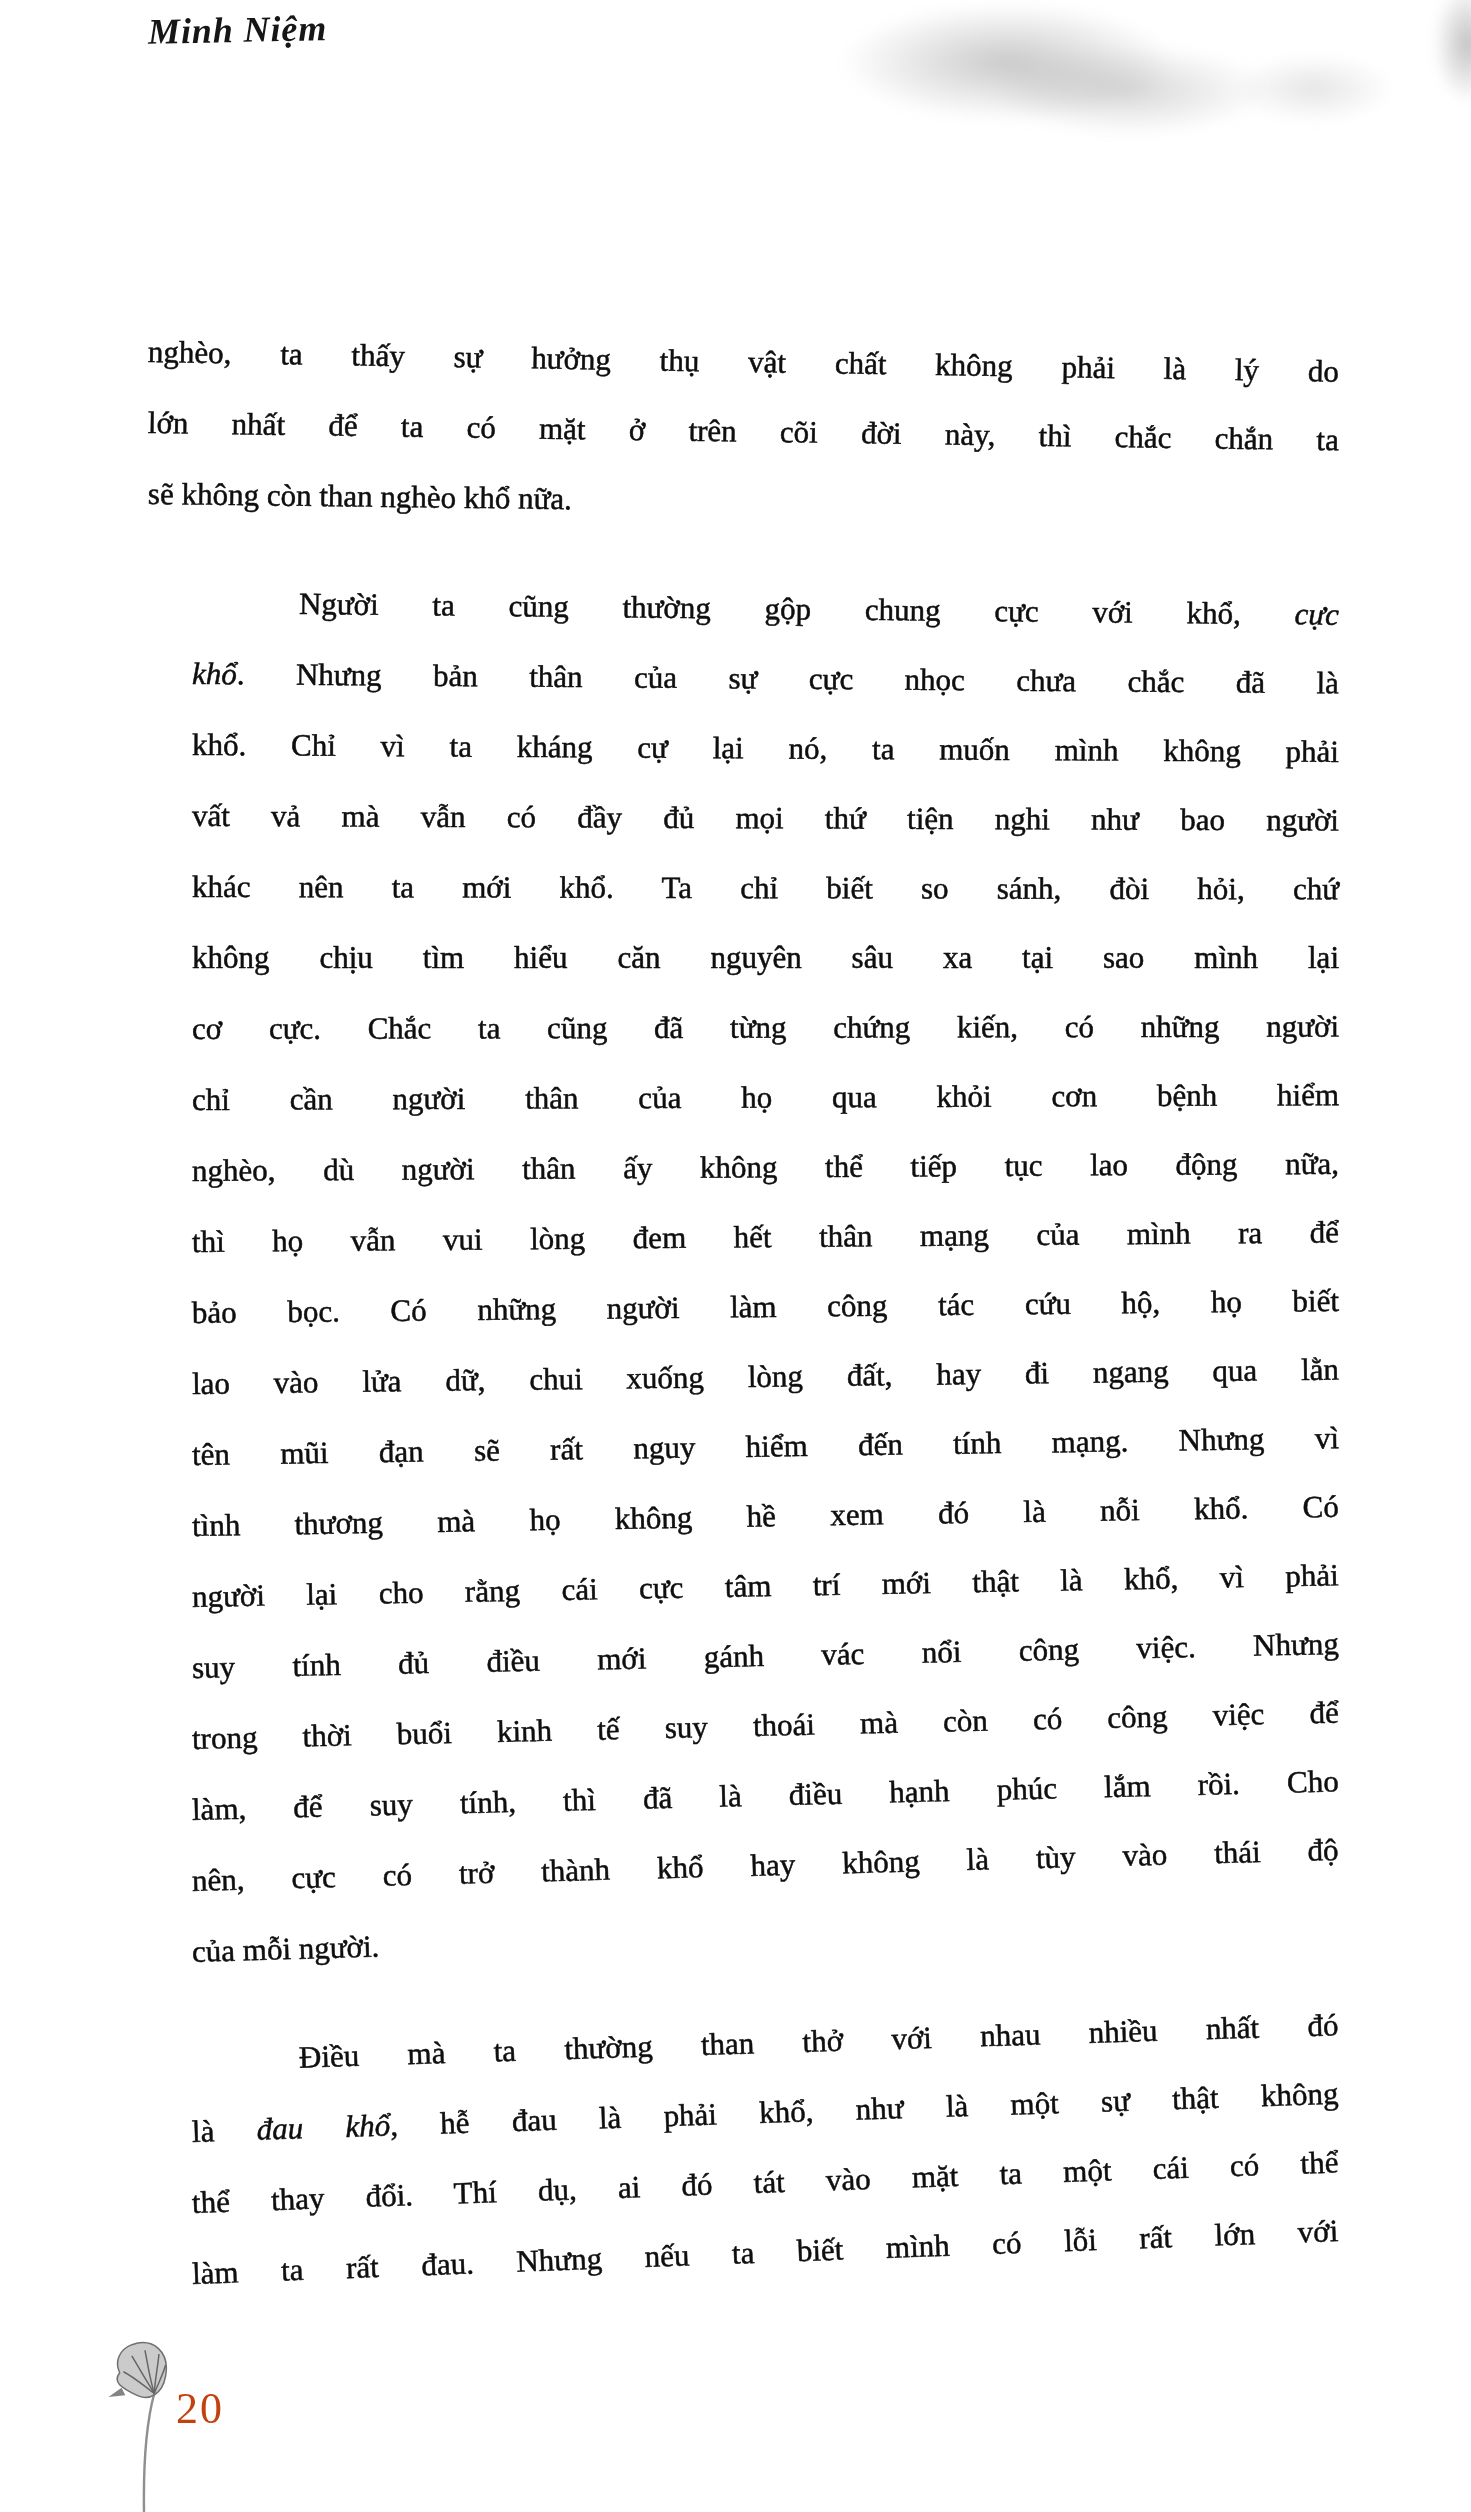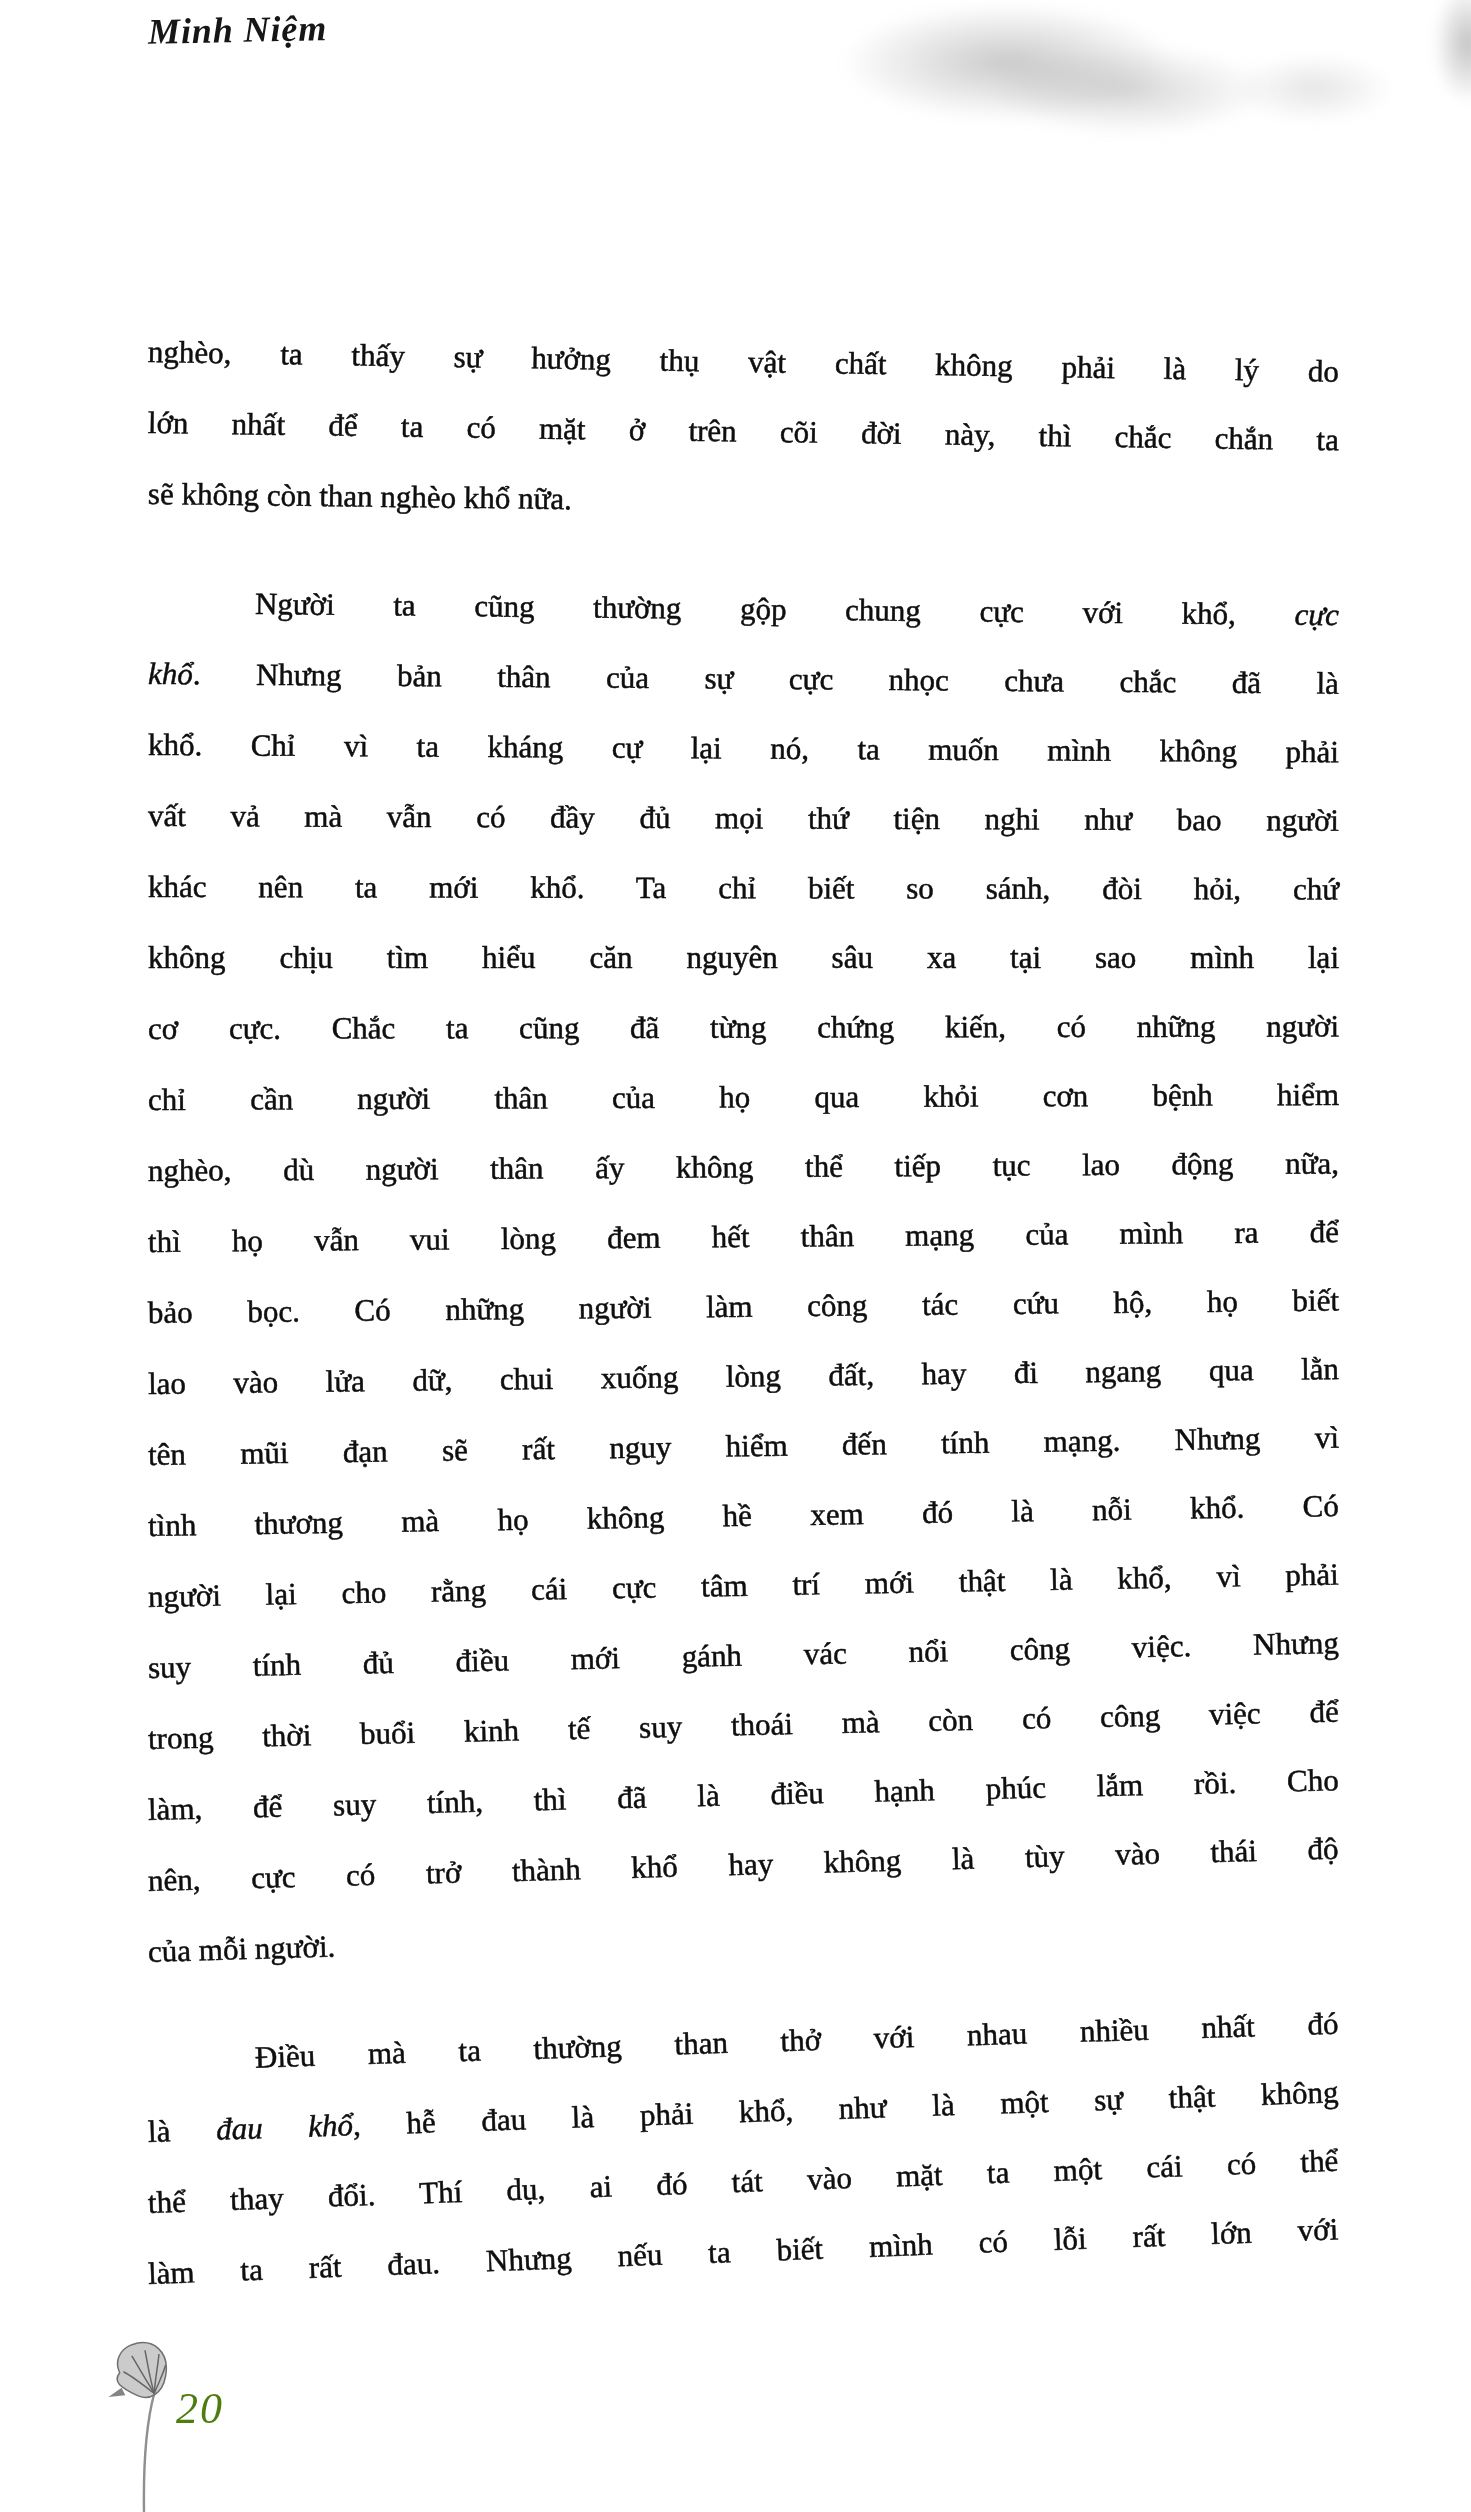--- a/index.html
+++ b/index.html
@@ -41,36 +41,36 @@
     filter:blur(5.6px);
   }
 
   
   .text-block{
     position:absolute;left:148px;top:316px;width:1191px;
     font-size:31px;color:#0f0f0f;
     -webkit-text-stroke:0.5px currentColor;
   }
   .para{margin:0;padding:0;}
-  .para + .para{margin-top:38px;}
+  .para + .para{margin-top:38px;margin-left:44px;}
   .line{
     height:71px;line-height:71px;
     white-space:nowrap;
   }
   .line.j{text-align:justify;text-align-last:justify;white-space:normal;}
   .line.l{text-align:left;}
   .line.ind{text-indent:107px;}
   .line em{font-style:italic;}
 
   
   .footer{position:absolute;left:0;top:2331px;width:374px;height:182px;}
   .leaf-svg{position:absolute;left:101px;top:7.5px;}
   .page-number{
     position:absolute;left:176px;top:52px;
-    font-style:italic;font-size:44px;color:#4d7c0f;
+    font-size:44px;color:#c2410c;
     letter-spacing:1.9px;
   }
 </style>
 </head>
 <body>
 
 <div class="page">
 
   <div class="running-head">Minh Niệm</div>
 

